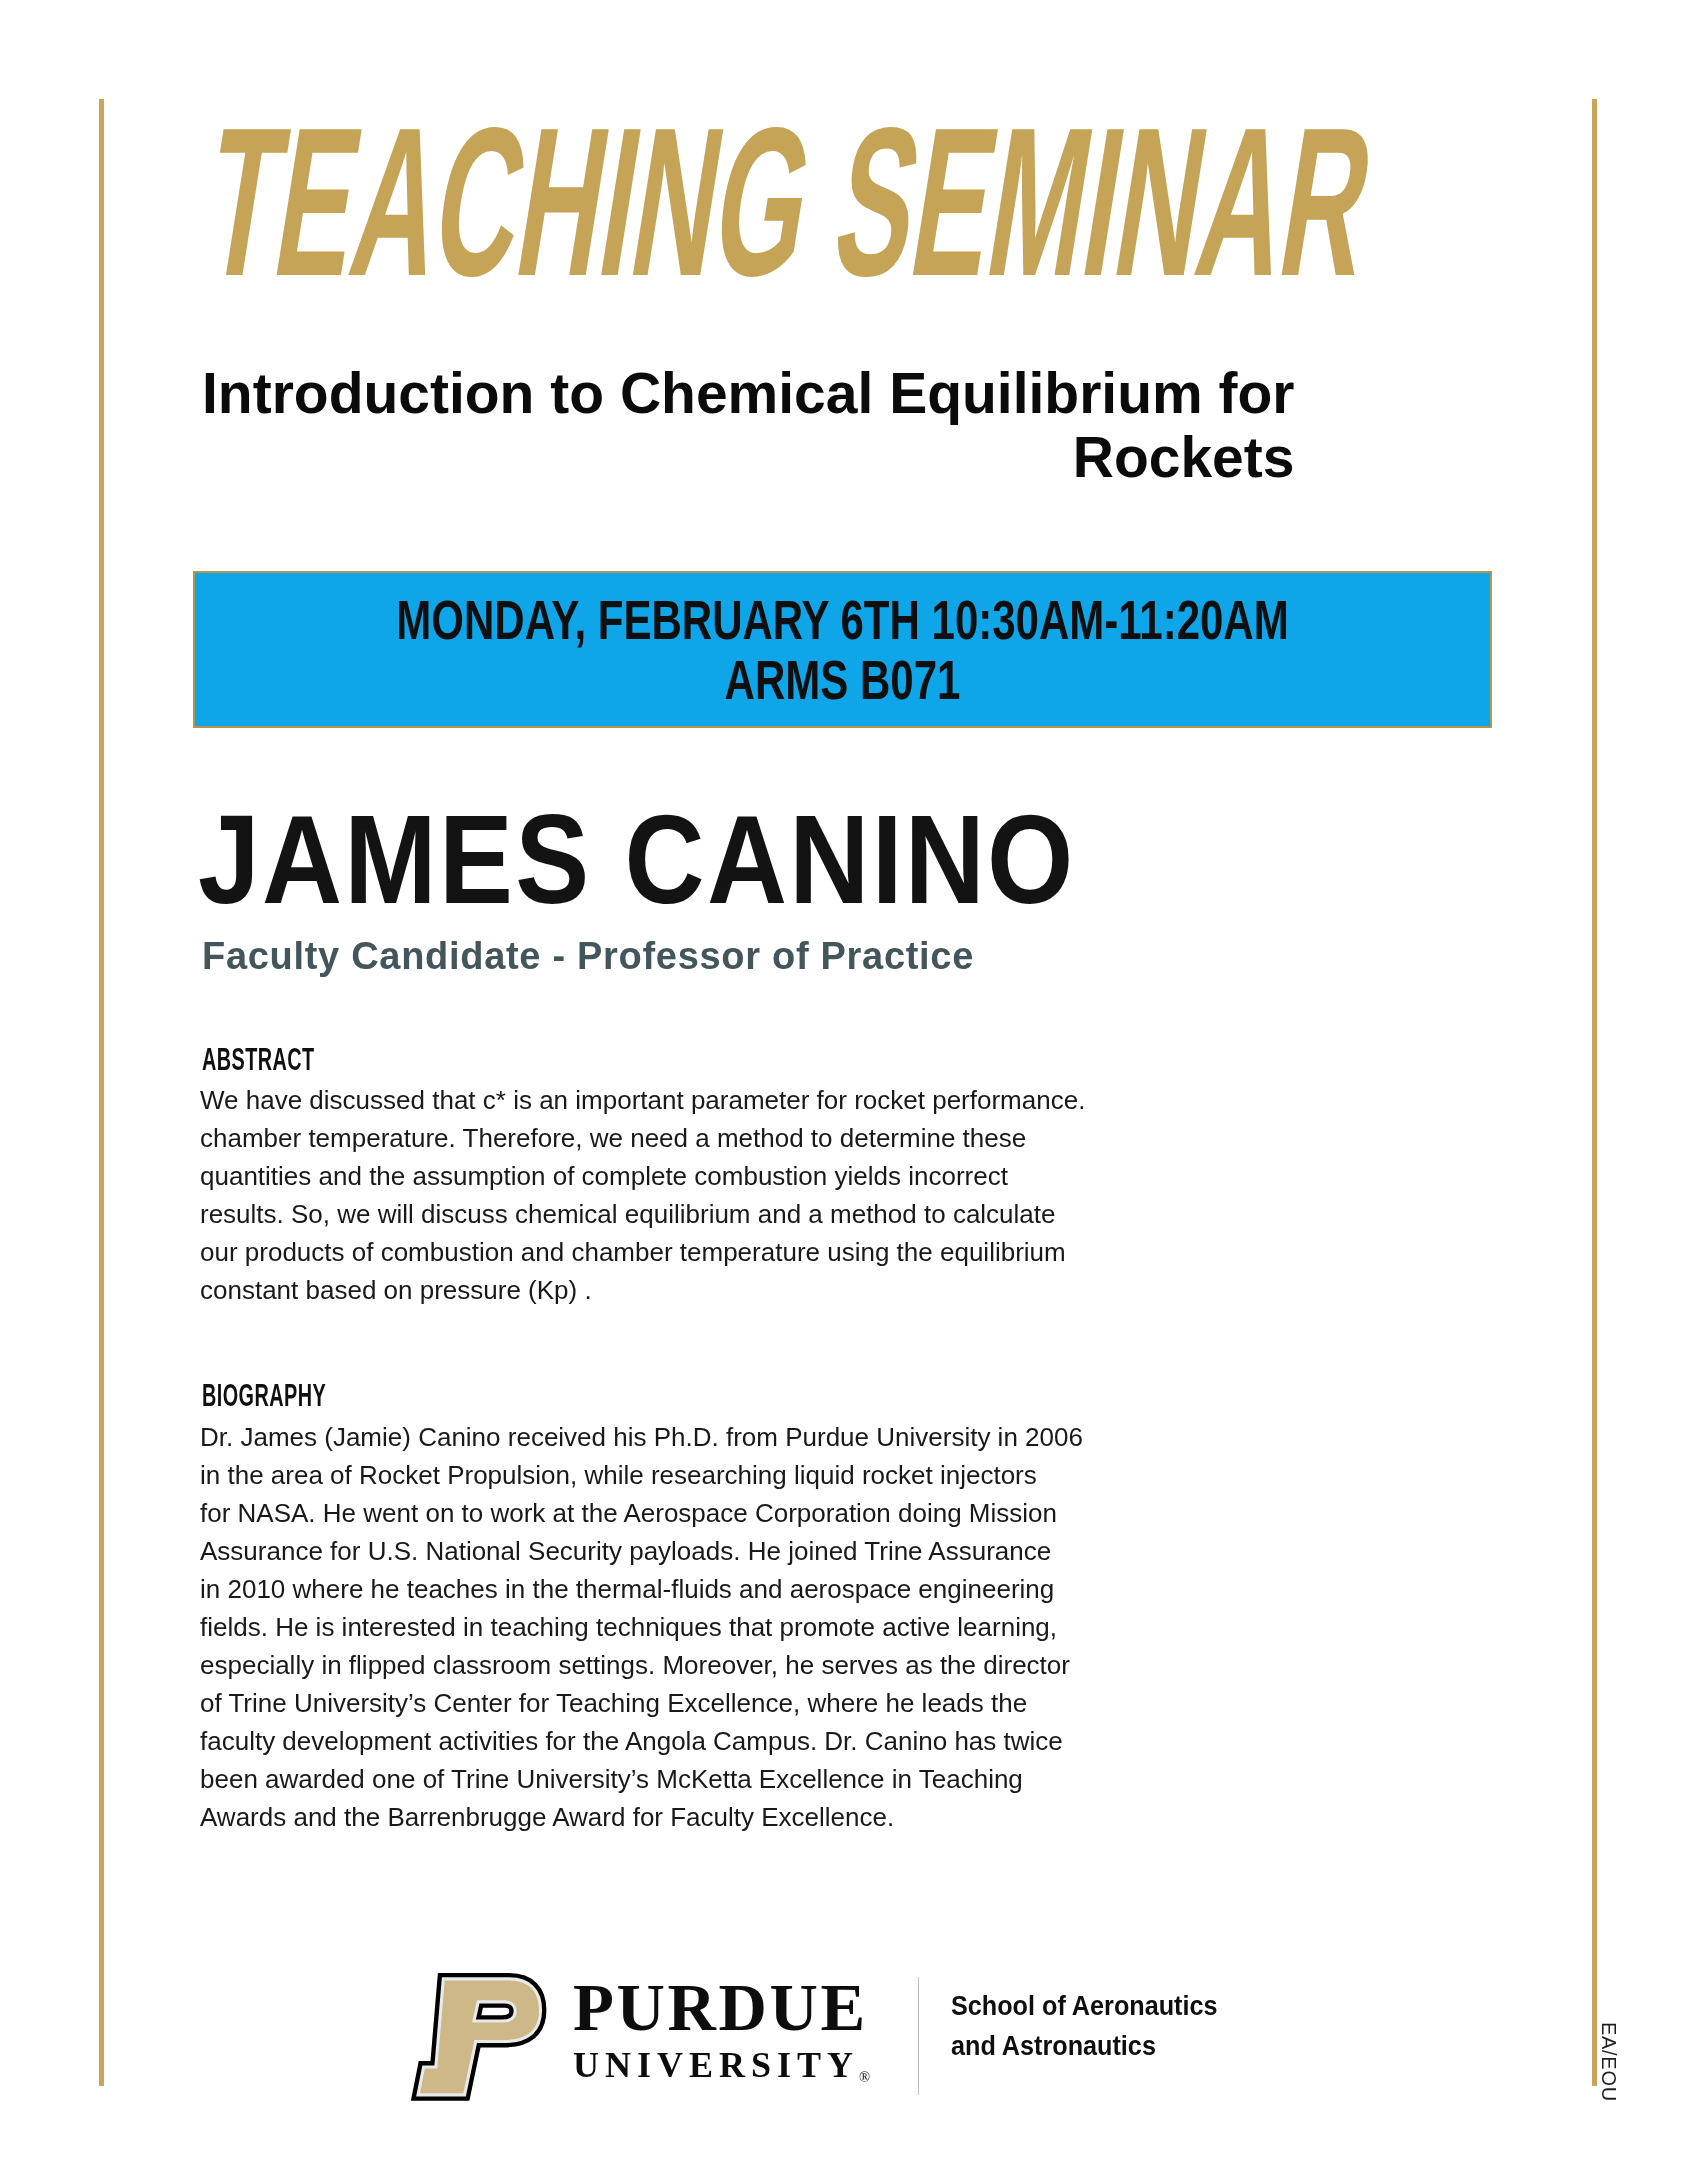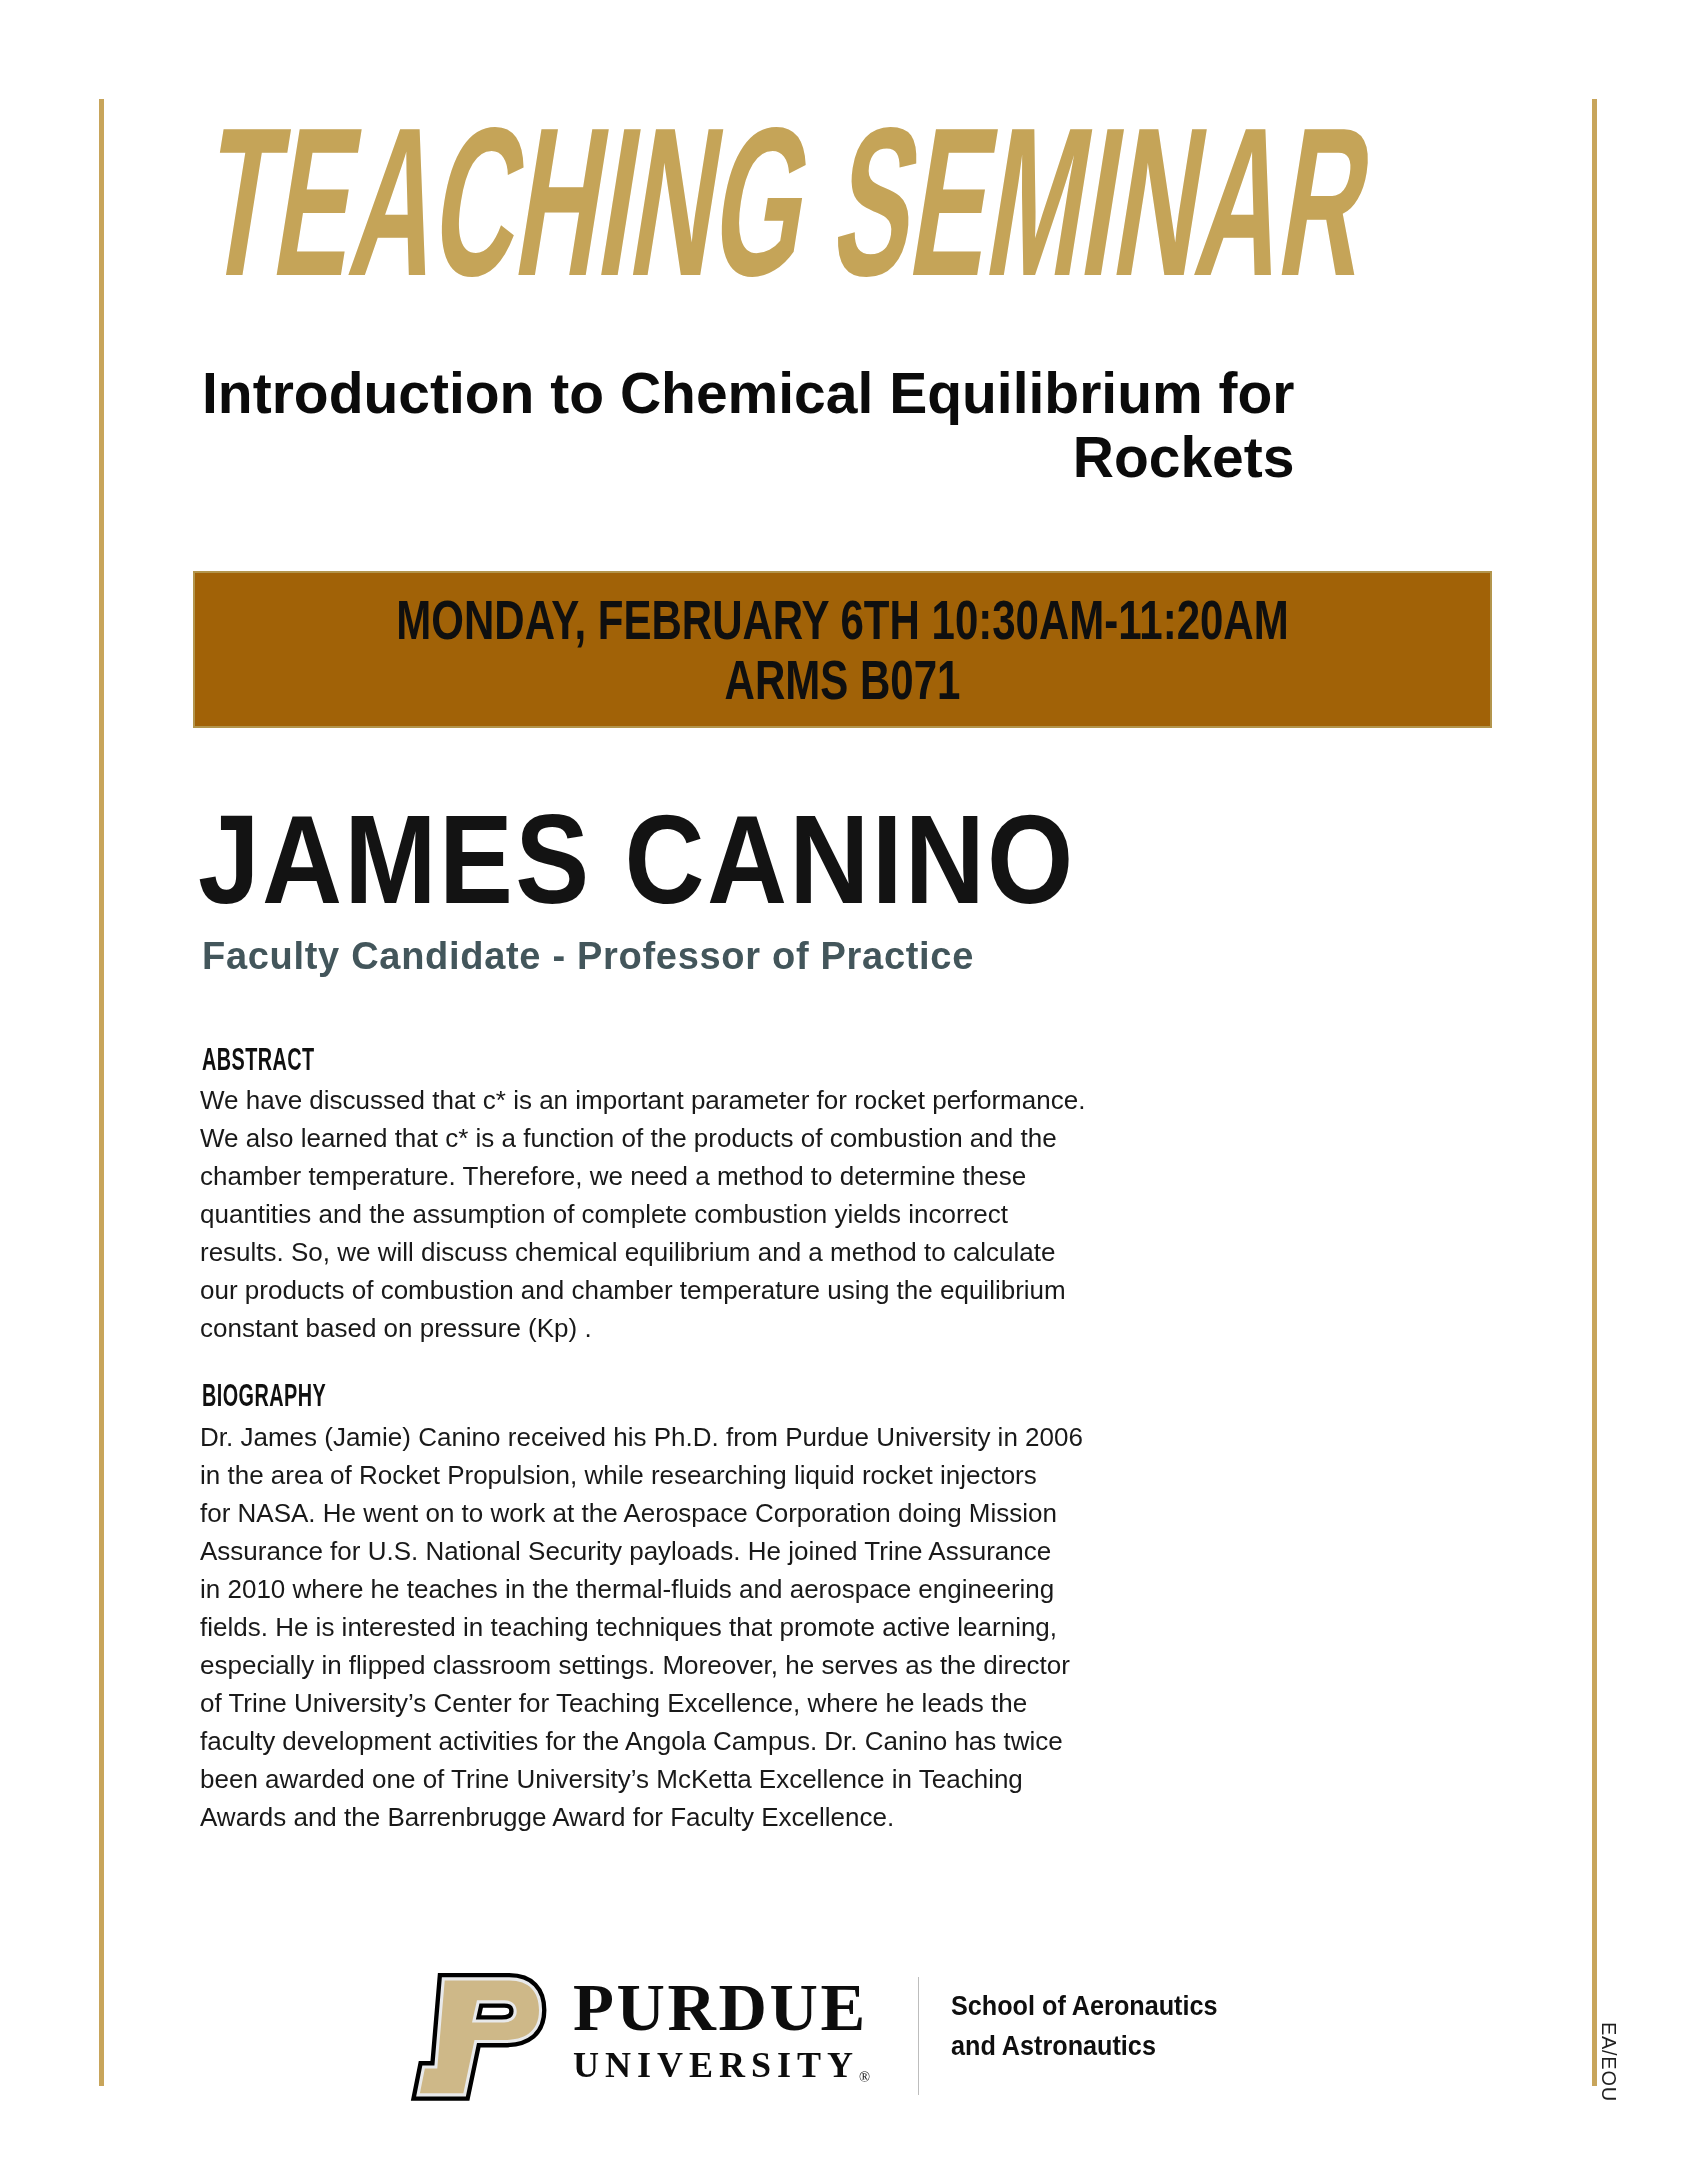--- a/index.html
+++ b/index.html
@@ -56,21 +56,21 @@
   .talk-title .line { display: block; white-space: nowrap; }
 
   
   .banner {
     position: absolute;
     left: 193px;
     top: 571px;
     width: 1299px;
     height: 157px;
     box-sizing: border-box;
-    background: #a16207;
+    background: #0ea5e9;
     border: 2.6px solid #B3954C;
     display: flex;
     flex-direction: column;
     justify-content: center;
     align-items: stretch;
   }
   .banner-line {
     display: block;
     text-align: center;
     font-weight: bold;
@@ -229,21 +229,20 @@
   </div>
 
   <div class="speaker-name">JAMES CANINO</div>
 
   <div class="speaker-role">Faculty Candidate - Professor of Practice</div>
 
   <div class="section-label abstract-label">ABSTRACT</div>
 
   <div class="body-text abstract-body">
       <div class="tline">We have discussed that c* is an important parameter for rocket performance.</div>
-      <div class="tline">We also learned that c* is a function of the products of combustion and the</div>
       <div class="tline">chamber temperature. Therefore, we need a method to determine these</div>
       <div class="tline">quantities and the assumption of complete combustion yields incorrect</div>
       <div class="tline">results. So, we will discuss chemical equilibrium and a method to calculate</div>
       <div class="tline">our products of combustion and chamber temperature using the equilibrium</div>
       <div class="tline">constant based on pressure (Kp) .</div>
     </div>
 
   <div class="section-label bio-label">BIOGRAPHY</div>
 
   <div class="body-text bio-body">

